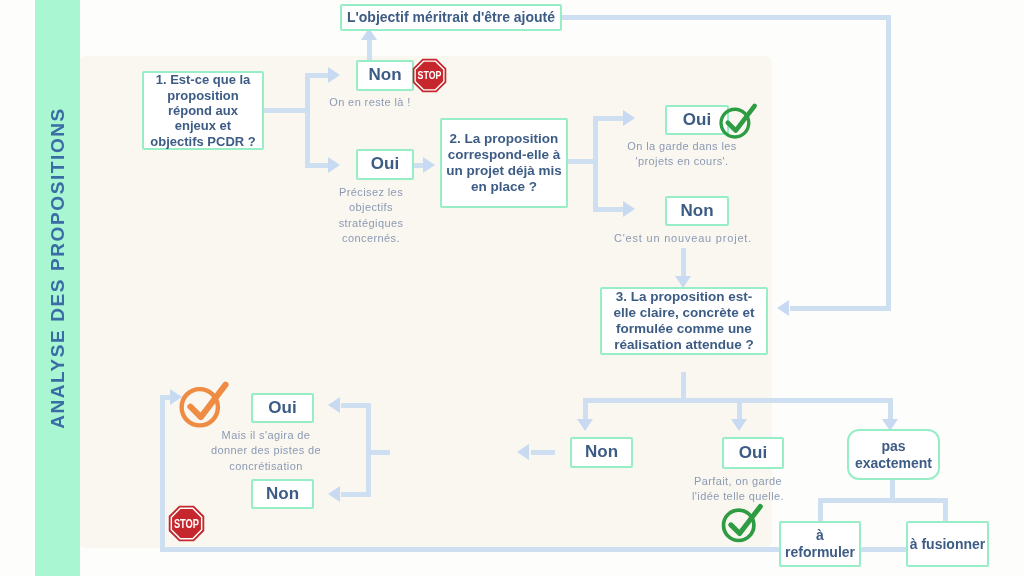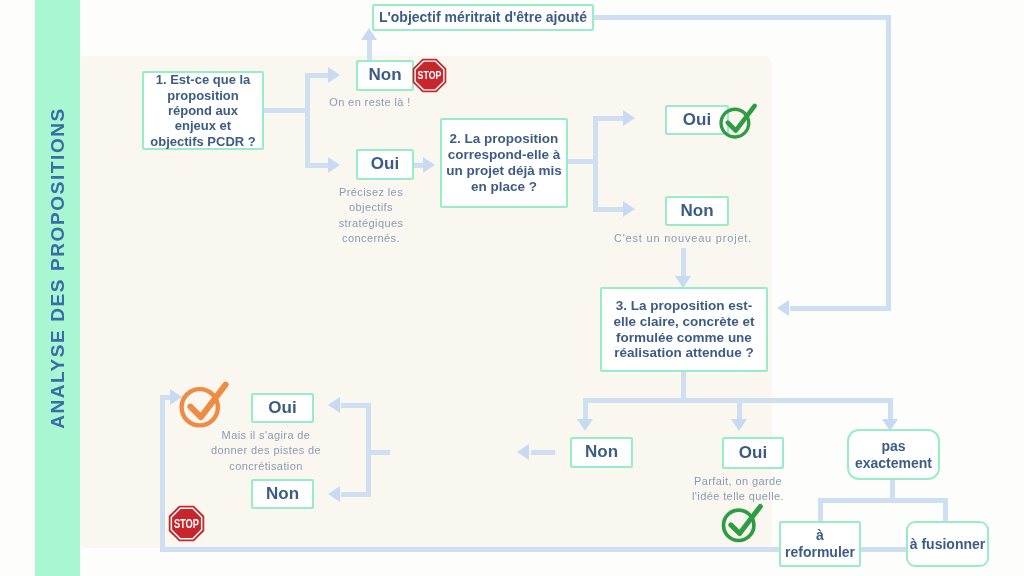--- a/index.html
+++ b/index.html
@@ -88,21 +88,21 @@
   <div class="arr l" style="left:328px;top:486px;"></div>
   <div class="seg" style="left:160px;top:395px;width:5px;height:155px;"></div>
   <div class="seg" style="left:160px;top:395px;width:10px;height:5px;"></div>
   <div class="arr r" style="left:170px;top:389px;"></div>
   <div class="seg" style="left:160px;top:547px;width:747px;height:5px;"></div>
   <div class="seg" style="left:890px;top:480px;width:5px;height:20px;"></div>
   <div class="seg" style="left:818px;top:498px;width:130px;height:5px;"></div>
   <div class="seg" style="left:818px;top:503px;width:5px;height:20px;"></div>
   <div class="seg" style="left:943px;top:503px;width:5px;height:20px;"></div>
 
-  <div class="box mid" style="left:340px;top:4px;width:222px;height:27px;margin-left:32px;">
+  <div class="box mid" style="left:340px;top:4px;width:222px;height:27px;">
     <span>L'objectif méritrait d'être ajouté</span>
   </div>
 
   <div class="box q" style="left:142px;top:71px;width:122px;height:79px;">
     <span>1. Est-ce que la proposition répond aux enjeux et objectifs PCDR ?</span>
   </div>
 
   <div class="box small" style="left:341px;top:60px;width:58px;height:31px;">
     <span>Non</span>
   </div>
@@ -113,27 +113,28 @@
   </div>
   <div class="cap" style="left:325px;top:185px;width:92px;">Précisez les objectifs stratégiques concernés.</div>
 
   <div class="box q" style="left:440px;top:118px;width:128px;height:90px;font-size:13.5px;">
     <span>2. La proposition correspond-elle à un projet déjà mis en place ?</span>
   </div>
 
   <div class="box small" style="left:650px;top:105px;width:64px;height:30px;">
     <span>Oui</span>
   </div>
+  <div class="cap" style="left:618px;top:139px;width:128px;">On la garde dans les 'projets en cours'.</div>
 
   <div class="box small" style="left:650px;top:196px;width:64px;height:30px;">
     <span>Non</span>
   </div>
   <div class="cap" style="left:608px;top:231px;width:150px;letter-spacing:0.8px;">C'est un nouveau projet.</div>
 
-  <div class="box q" style="left:600px;top:287px;width:168px;height:85px;font-size:13.5px;">
+  <div class="box q" style="left:600px;top:287px;width:168px;height:68px;font-size:13.5px;">
     <span>3. La proposition est-elle claire, concrète et formulée comme une réalisation attendue ?</span>
   </div>
 
 
   <div class="box small" style="left:555px;top:437px;width:63px;height:31px;">
     <span>Non</span>
   </div>
 
   <div class="box small" style="left:707px;top:437px;width:62px;height:32px;">
     <span>Oui</span>
@@ -141,21 +142,21 @@
   <div class="cap" style="left:686px;top:474px;width:104px;">Parfait, on garde l'idée telle quelle.</div>
 
   <div class="box mid" style="left:847px;top:429px;width:93px;height:51px;border-radius:12px;">
     <span>pas exactement</span>
   </div>
 
   <div class="box mid" style="left:779px;top:521px;width:82px;height:46px;">
     <span>à reformuler</span>
   </div>
 
-  <div class="box mid" style="left:906px;top:521px;width:83px;height:46px;border-radius:9px;">
+  <div class="box mid" style="left:906px;top:521px;width:83px;height:46px;">
     <span>à fusionner</span>
   </div>
 
   <div class="box small" style="left:236px;top:393px;width:63px;height:30px;">
     <span>Oui</span>
   </div>
   <div class="cap" style="left:202px;top:428px;width:128px;">Mais il s'agira de donner des pistes de concrétisation</div>
 
   <div class="box small" style="left:236px;top:479px;width:63px;height:30px;">
     <span>Non</span>

